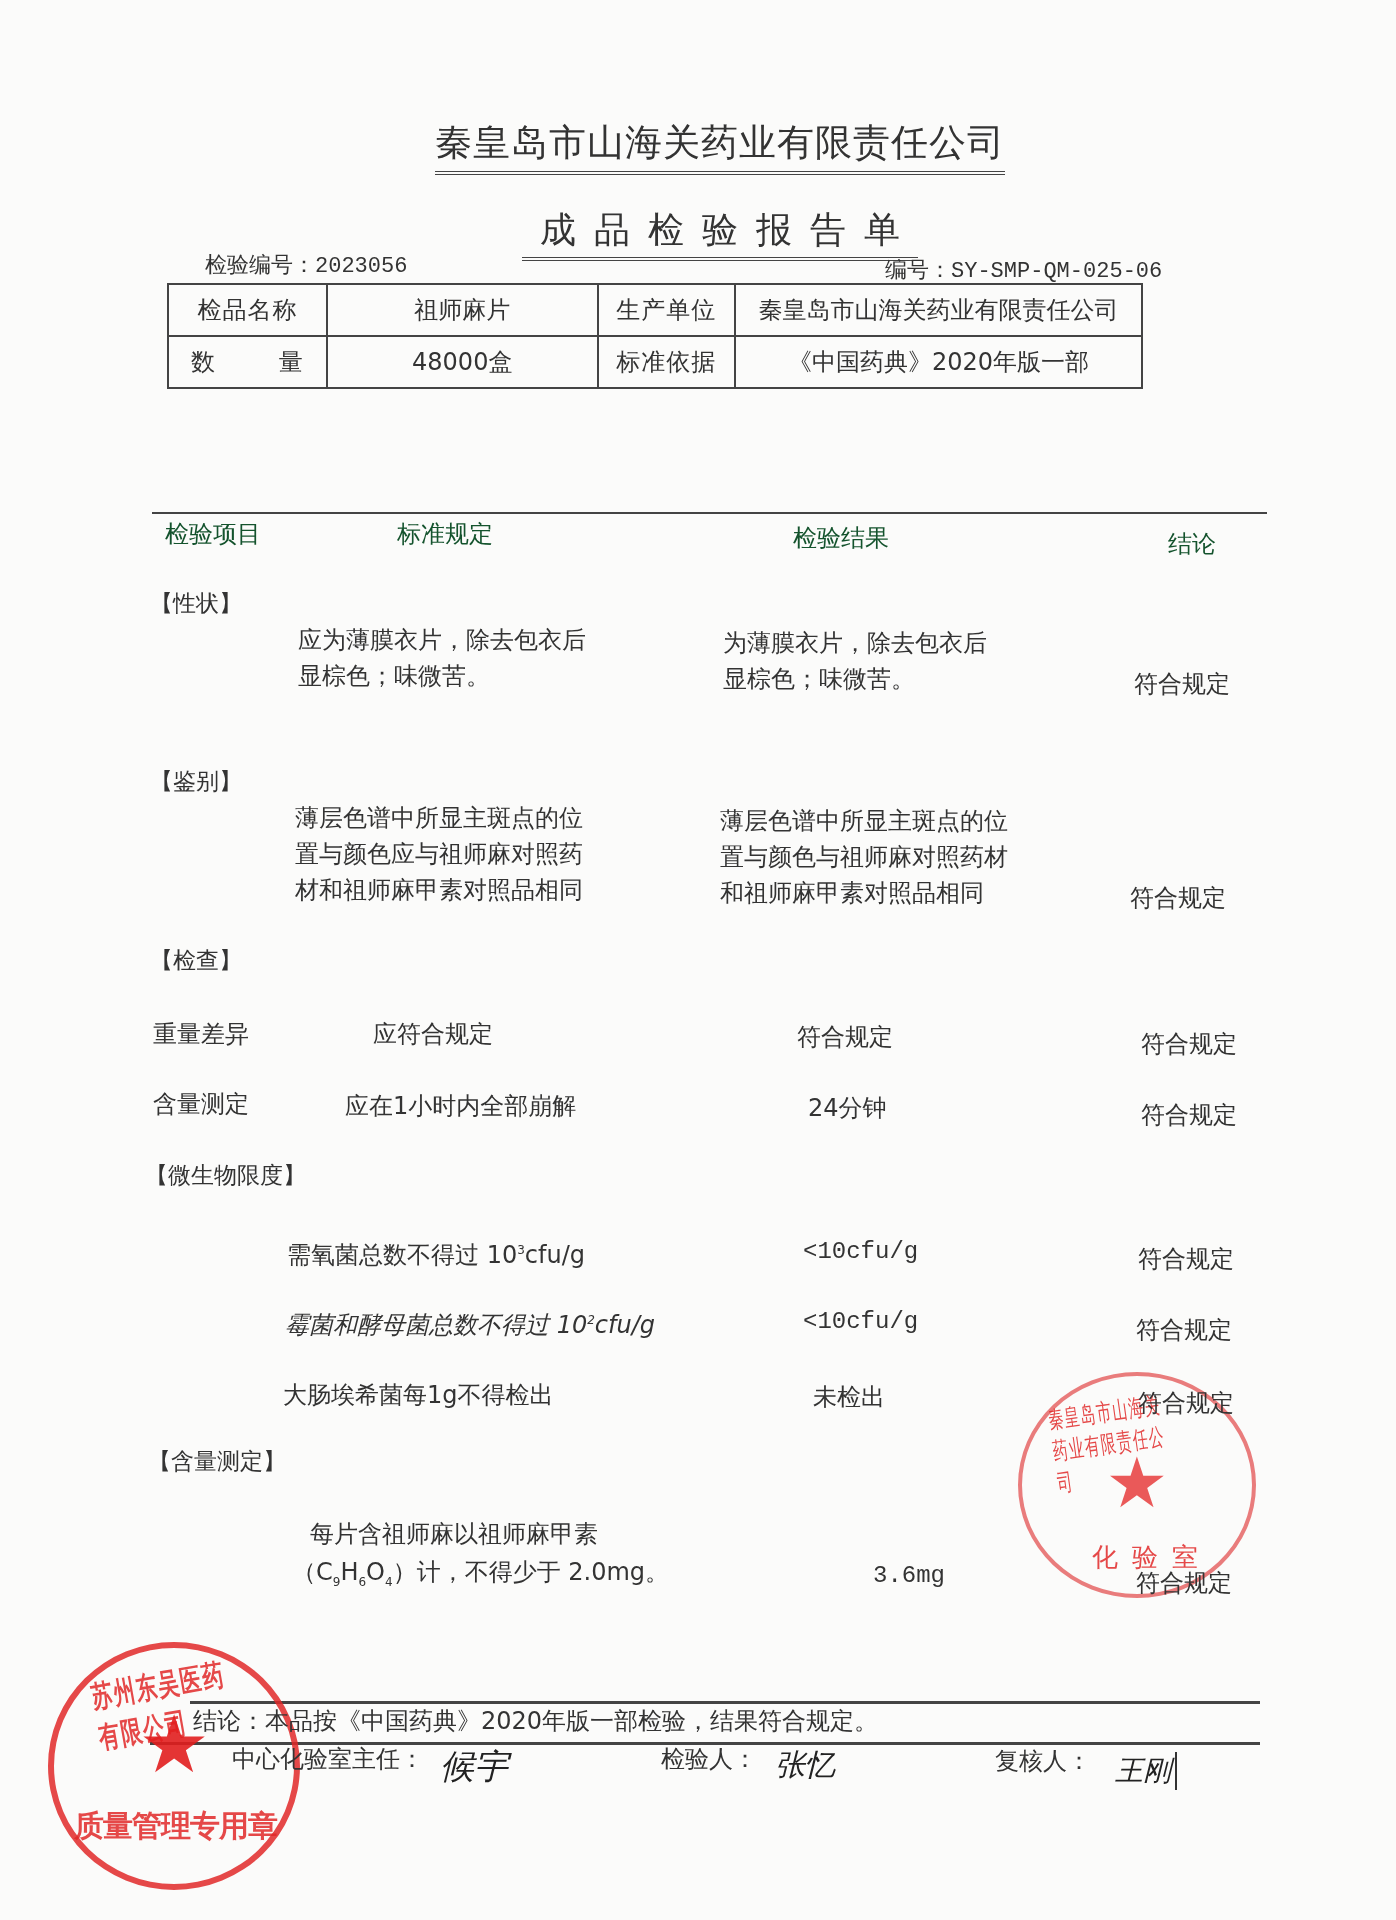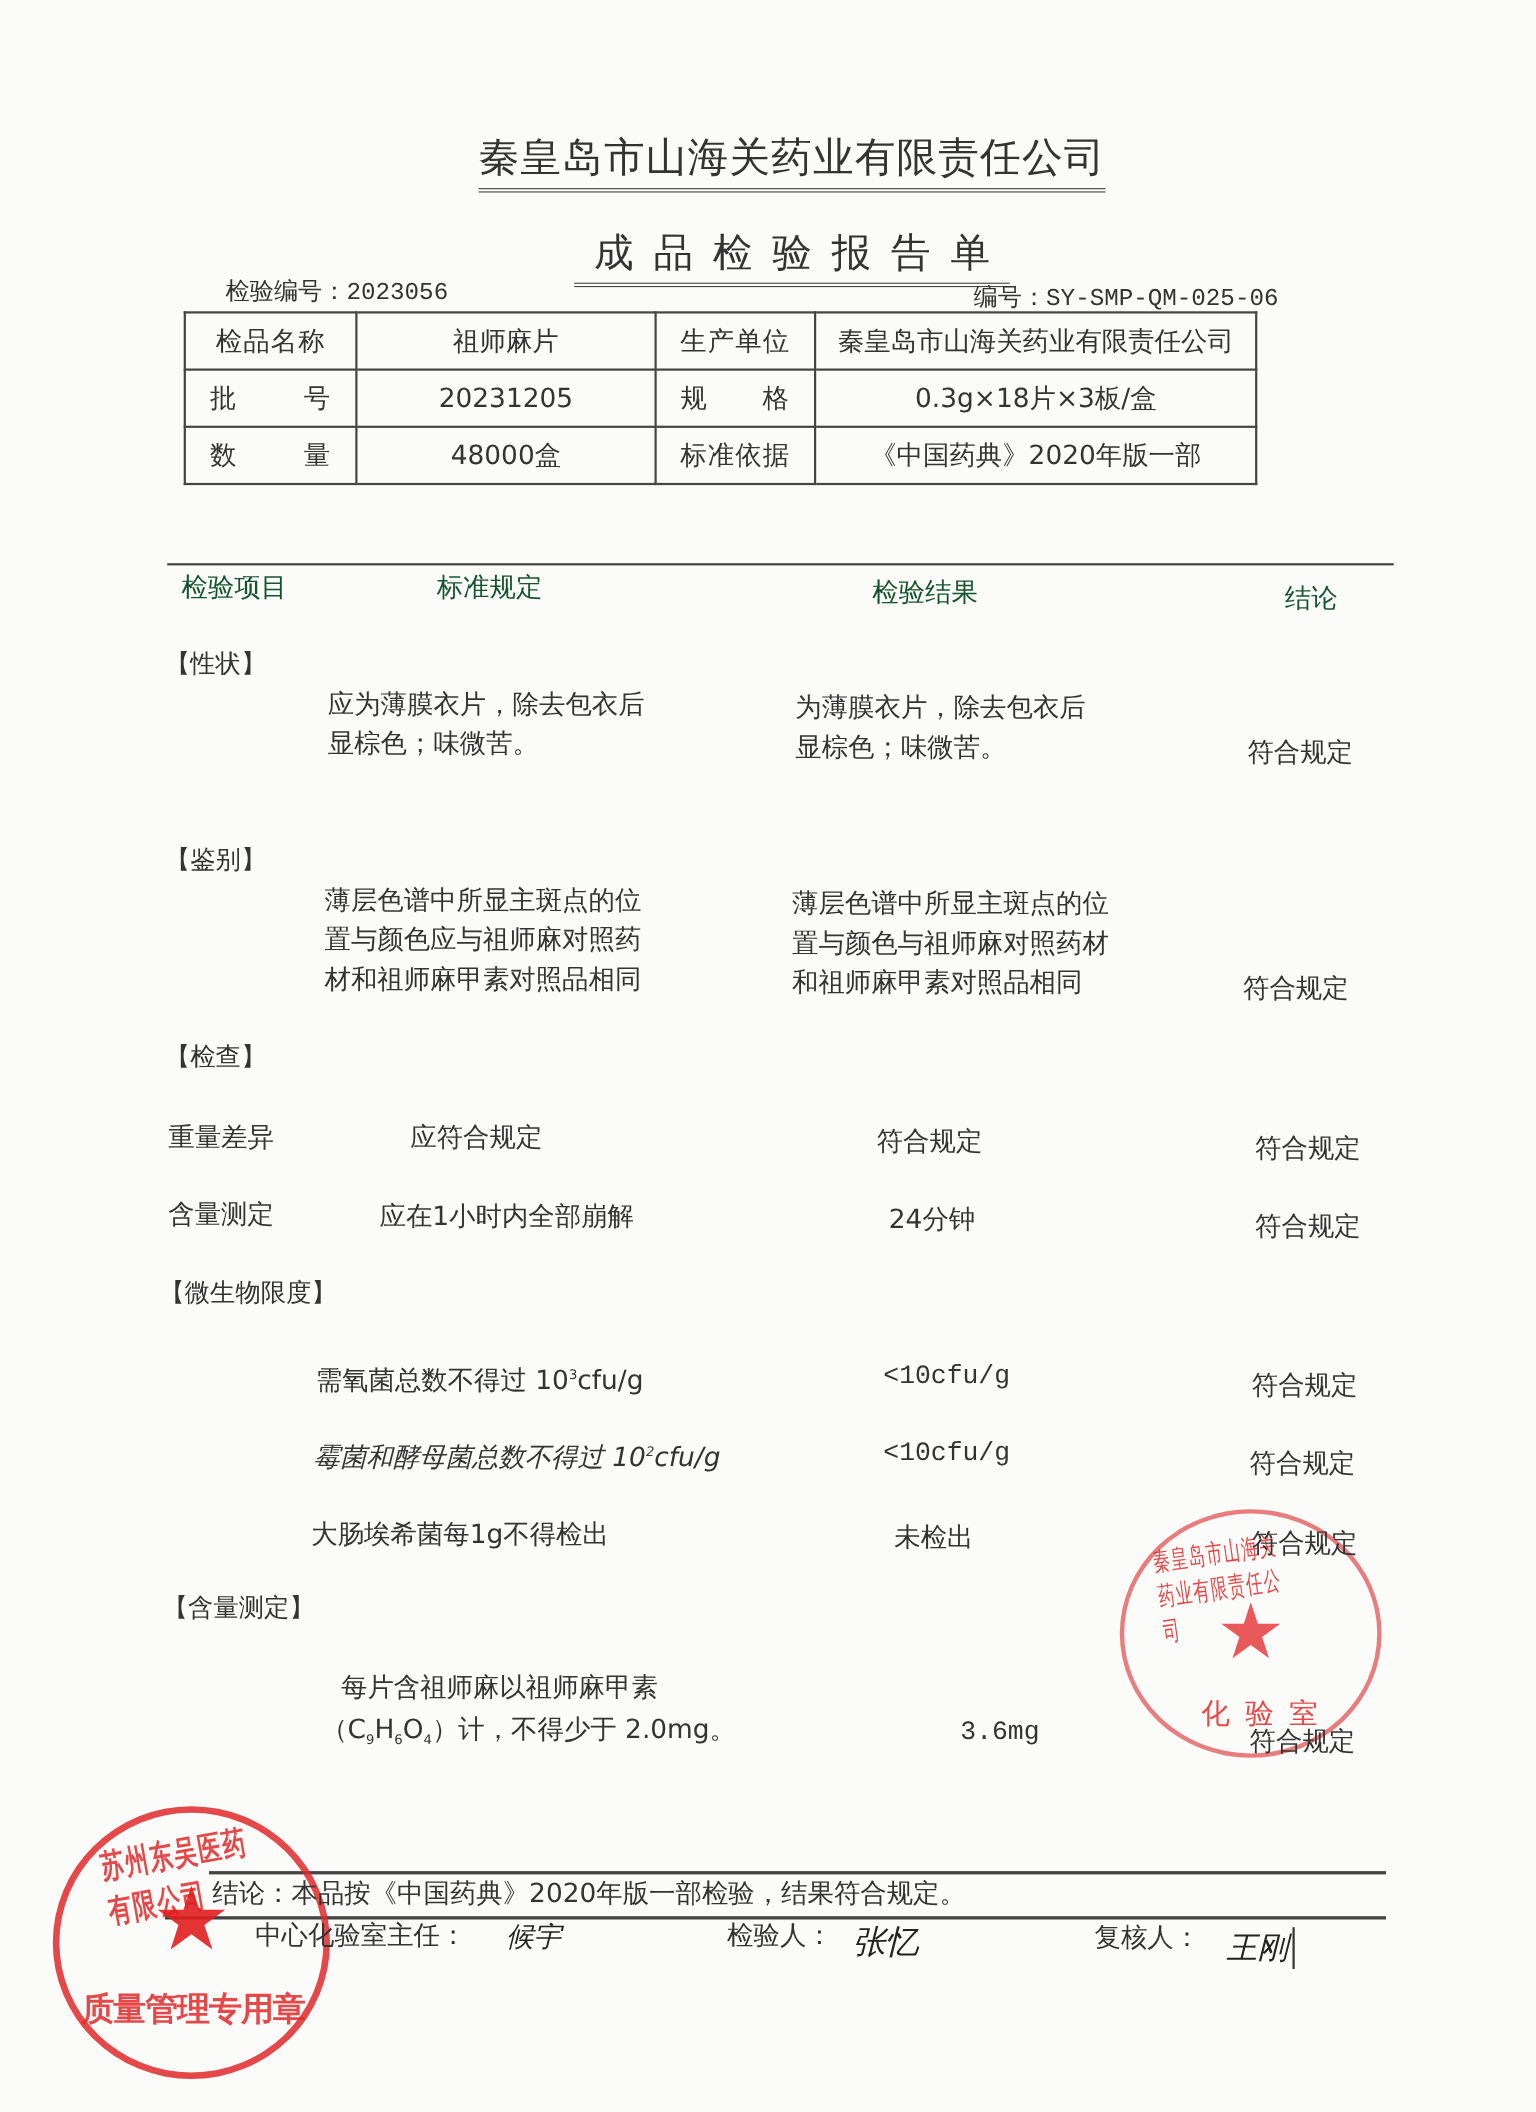--- a/index.html
+++ b/index.html
@@ -71,26 +71,20 @@
       <col style="width:305px">
       <col style="width:157px">
       <col style="width:468px">
   </colgroup>
   <tbody>
       <tr>
     <td class="lbl">检品名称</td>
     <td>祖师麻片</td>
     <td class="lbl">生产单位</td>
     <td>秦皇岛市山海关药业有限责任公司</td>
-  </tr>
-  <tr>
-    <td class="lbl lbl-spread">批　号</td>
-    <td>20231205</td>
-    <td class="lbl lbl-spread">规　格</td>
-    <td>0.3g×18片×3板/盒</td>
   </tr>
   <tr>
     <td class="lbl lbl-spread">数　量</td>
     <td>48000盒</td>
     <td class="lbl">标准依据</td>
     <td>《中国药典》2020年版一部</td>
   </tr>
 </tbody>
   </table>
 
@@ -163,21 +157,21 @@
 <div class="abs concl" style="left:1136px; top:1567px; z-index:3;">符合规定</div>
 
 <div class="rule" style="left:190px; width:1070px; top:1701px; border-top-width:3px;"></div>
 <div class="rule" style="left:150px; width:1110px; top:1742px; border-top-width:3px;"></div>
 
 <div class="abs txt" style="left:193px; top:1703px; z-index:1;">
   <span>结论：</span><span>本品按《中国药典》2020年版一部检验，结果符合规定。</span>
 </div>
 
 <div class="abs txt" style="left:232px; top:1741px; z-index:1;">中心化验室主任：</div>
-<div class="abs sig" style="left:460px; top:1744px; font-size:25px;text-align:center;">候宇</div>
+<div class="abs sig" style="left:440px; top:1744px; font-size:34px;text-align:center;">候宇</div>
 
 <div class="abs txt" style="left:661px; top:1741px;">检验人：</div>
 <div class="abs sig" style="left:775px; top:1745px; font-size:30px;">张忆</div>
 
 <div class="abs txt" style="left:995px; top:1743px;">复核人：</div>
 <div class="abs sig" style="left:1115px; top:1752px; font-size:28px; border-right:2px solid #333; padding-right:4px;">王刚</div>
 
 <div class="stamp" style="left:1018px; top:1372px; width:230px; height:218px; border-width:4px; border-color:rgba(225,70,70,0.7); z-index:2;">
   <div class="ring-text" style="left:30px; top:14px; font-size:24px; font-weight:normal; transform:rotate(-8deg); letter-spacing:2px;">
     <span style="display:inline-block; transform:scale(0.62,1); transform-origin:left;">秦皇岛市山海关药业有限责任公司</span>

